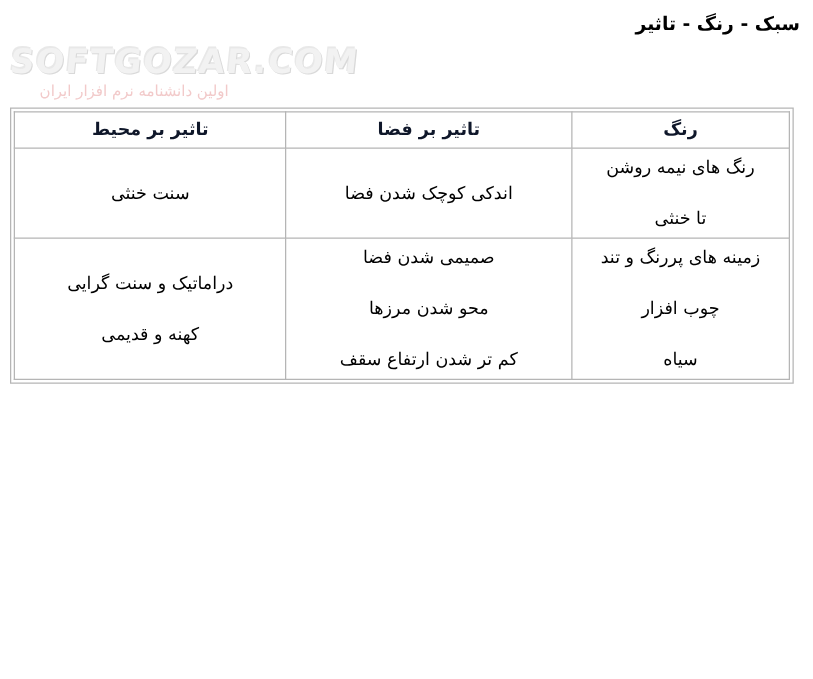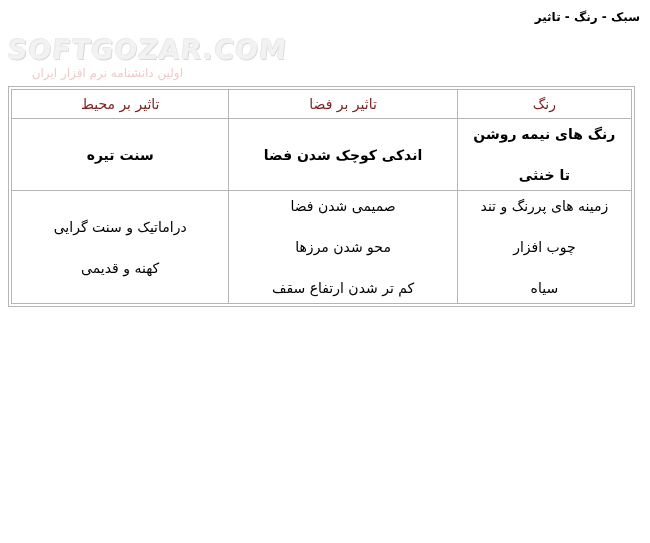--- a/index.html
+++ b/index.html
@@ -4,21 +4,21 @@
 <style>
   html,body{margin:0;padding:0;}
   body{
     width:650px;height:543px;position:relative;background:#ffffff;
     font-family:"DejaVu Sans","Liberation Sans",sans-serif;
     overflow:hidden;
   }
   
   .doc-title{
     position:absolute;top:10px;right:10px;
-    direction:rtl;font-size:12px;font-weight:bold;color:#000000;
+    direction:rtl;font-size:15px;font-weight:bold;color:#000000;
   }
   
   .watermark{position:absolute;top:34px;left:8px;}
   .wm-logo{
     font-size:27px;font-weight:bold;letter-spacing:1px;
     color:#f2f2f2;transform:skewX(-6deg);
     text-shadow:1px 1px 0 #d9d9d9,-1px -1px 0 #e8e8e8;
     font-family:"DejaVu Sans","Liberation Sans",sans-serif;
   }
   .wm-tagline{
@@ -32,27 +32,27 @@
   }
   table.effects{
     border-collapse:collapse;width:100%;direction:rtl;
     table-layout:fixed;
   }
   table.effects th,table.effects td{
     border:1px solid #b5b5b5;text-align:center;vertical-align:middle;
     font-size:14px;color:#000000;padding:0 4px;
   }
   table.effects th{
-    font-weight:normal;color:#7f1d1d;height:28px;
+    font-weight:bold;color:#0f172a;height:28px;
   }
   col.c-color{width:174px;}
   col.c-space{width:228px;}
   col.c-env{width:217px;}
   tr.r1{height:112px;}
-  tr.r2{height:72px;font-weight:bold;}
+  tr.r2{height:72px;}
   tr.r3{height:113px;}
   tr.r4{height:114px;}
   td p{margin:0;line-height:20px;}
   td p + p{margin-top:21px;}
 </style>
 </head>
 <body>
 
 <div class="doc-title">سبک - رنگ - تاثیر</div>
 
@@ -78,21 +78,21 @@
     <tbody>
       <tr class="r2">
         <td>
           <p>رنگ های نیمه روشن</p>
           <p>تا خنثی</p>
         </td>
         <td>
           <p>اندکی کوچک شدن فضا</p>
         </td>
         <td>
-          <p>سنت تیره</p>
+          <p>سنت خنثی</p>
         </td>
       </tr>
       <tr class="r3">
         <td>
           <p>زمینه های پررنگ و تند</p>
           <p>چوب افزار</p>
           <p>سیاه</p>
         </td>
         <td>
           <p>صمیمی شدن فضا</p>

